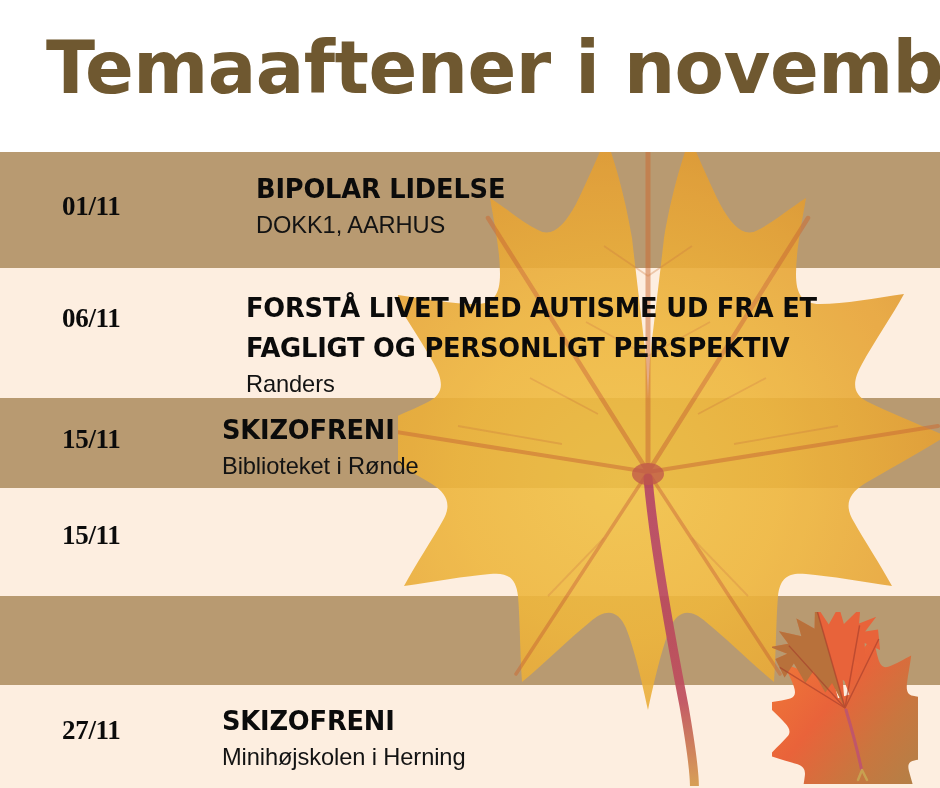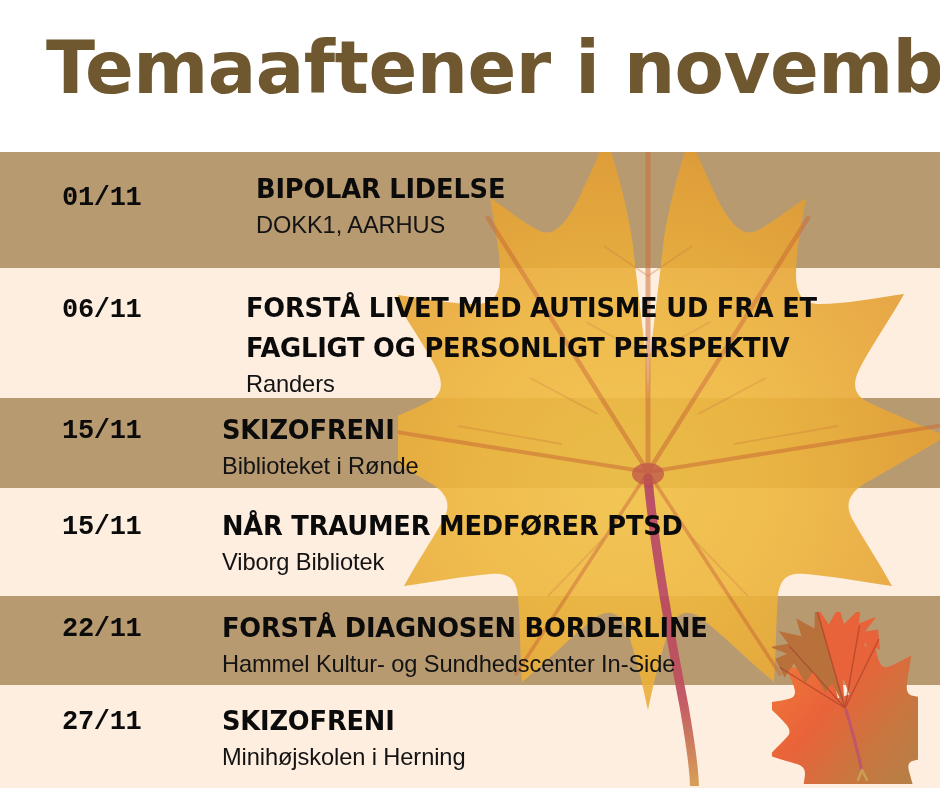--- a/index.html
+++ b/index.html
@@ -95,26 +95,27 @@
   }
   .row {
     position: absolute;
     left: 0;
     width: 940px;
     display: block;
   }
   .row-date {
     position: absolute;
     left: 62px;
-    font-family: Liberation Mono, monospace;
+    font-family: Liberation Serif, serif;
     font-weight: 700;
     font-size: 27px;
     letter-spacing: -0.3px;
     color: #0b0b0b;
     white-space: nowrap;
+    margin-top: 8px;
   }
   .row-body {
     position: absolute;
     left: 222px;
     right: 8px;
   }
   .row-title {
     font-family: "DejaVu Sans", sans-serif;
     font-weight: 700;
     font-size: 26.5px;
@@ -341,33 +342,22 @@
     <div class="row" style="top:398px;height:90px;">
       <div class="row-date" style="top:18px;">15/11</div>
       <div class="row-body" style="top:12px;">
         <div class="row-title">SKIZOFRENI</div>
         <div class="row-venue">Biblioteket i Rønde</div>
       </div>
     </div>
 
     <div class="row" style="top:488px;height:108px;">
       <div class="row-date" style="top:24px;">15/11</div>
-      <div class="row-body" style="top:18px;">
-        <div class="row-title">NÅR TRAUMER MEDFØRER PTSD</div>
-        <div class="row-venue">Viborg Bibliotek</div>
-      </div>
-    </div>
-
-    <div class="row" style="top:596px;height:89px;">
-      <div class="row-date" style="top:18px;">22/11</div>
-      <div class="row-body" style="top:12px;">
-        <div class="row-title">FORSTÅ DIAGNOSEN BORDERLINE</div>
-        <div class="row-venue">Hammel Kultur- og Sundhedscenter In-Side</div>
-      </div>
-    </div>
+    </div>
+
 
     <div class="row" style="top:685px;height:130px;">
       <div class="row-date" style="top:22px;">27/11</div>
       <div class="row-body" style="top:16px;">
         <div class="row-title">SKIZOFRENI</div>
         <div class="row-venue">Minihøjskolen i Herning</div>
       </div>
     </div>
 
   </div>

